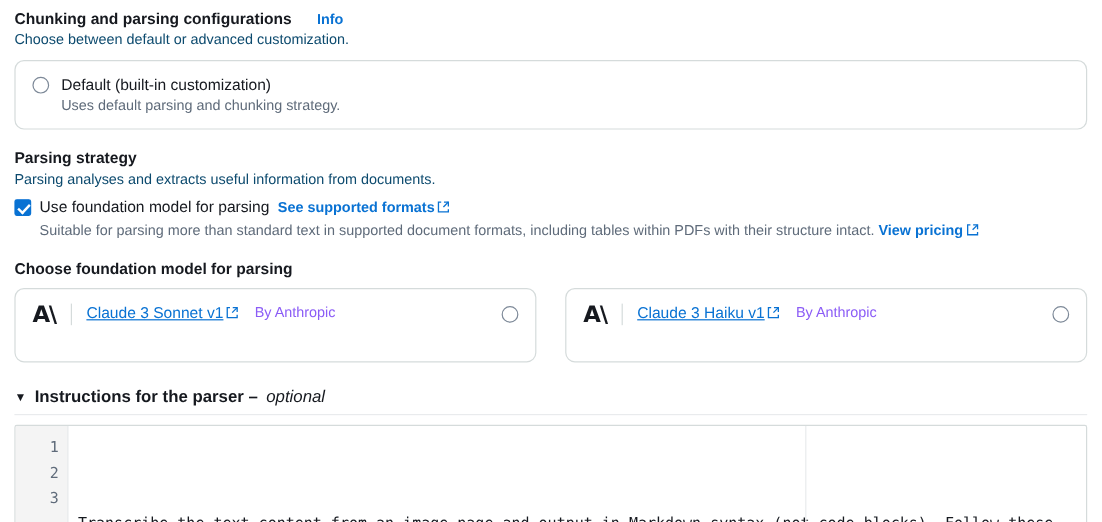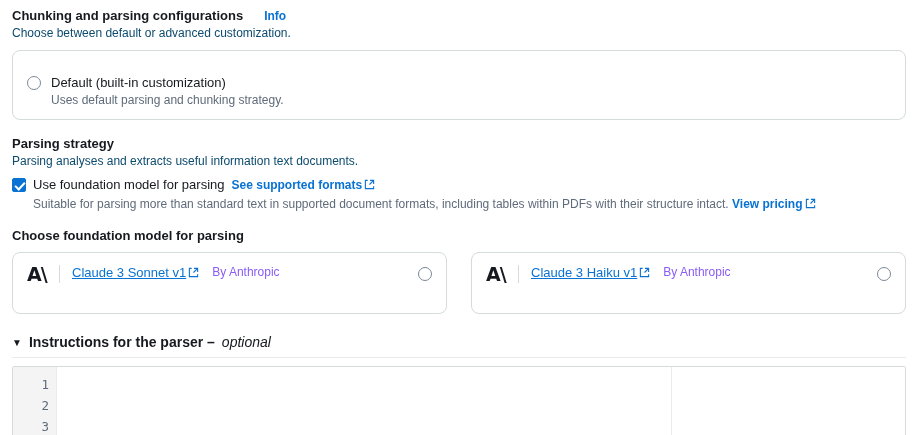--- a/index.html
+++ b/index.html
@@ -38,21 +38,21 @@
   .card-row {
     display: flex;
     gap: 24px;
     margin-top: 10px;
   }
   .radio-card {
     flex: 1;
     border: 1px solid #d5dbdb;
     border-radius: 8px;
     background: #ffffff;
-    padding: 24px 14px 12px 14px;
+    padding: 12px 14px 12px 14px;
     display: flex;
     gap: 10px;
     align-items: flex-start;
     cursor: pointer;
     min-height: 54px;
   }
   .radio-card.selected {
     border: 2px solid #0972d3;
     background: #f2f8fd;
     padding: 11px 13px 11px 13px;
@@ -252,21 +252,21 @@
         <div class="radio-label">Default (built-in customization)</div>
         <div class="radio-sub">Uses default parsing and chunking strategy.</div>
       </div>
     </div>
   </div>
 
   <div class="block">
     <div class="section-title">
       <span>Parsing strategy</span>
     </div>
-    <div class="section-desc">Parsing analyses and extracts useful information text documents.</div>
+    <div class="section-desc">Parsing analyses and extracts useful information from documents.</div>
 
     <div class="checkbox-row">
       <div class="checkbox"></div>
       <span class="cb-label">Use foundation model for parsing</span>
       <a class="link"><span>See supported formats</span><svg class="ext" width="11" height="11" viewBox="0 0 12 12">
             <path d="M4 1.5h-2.5v9h9V8" fill="none" stroke="#0972d3" stroke-width="1.2"></path>
             <path d="M6.5 1.5h4v4" fill="none" stroke="#0972d3" stroke-width="1.2"></path>
             <path d="M10.5 1.5L6 6" fill="none" stroke="#0972d3" stroke-width="1.2"></path>
           </svg></a>
     </div>

